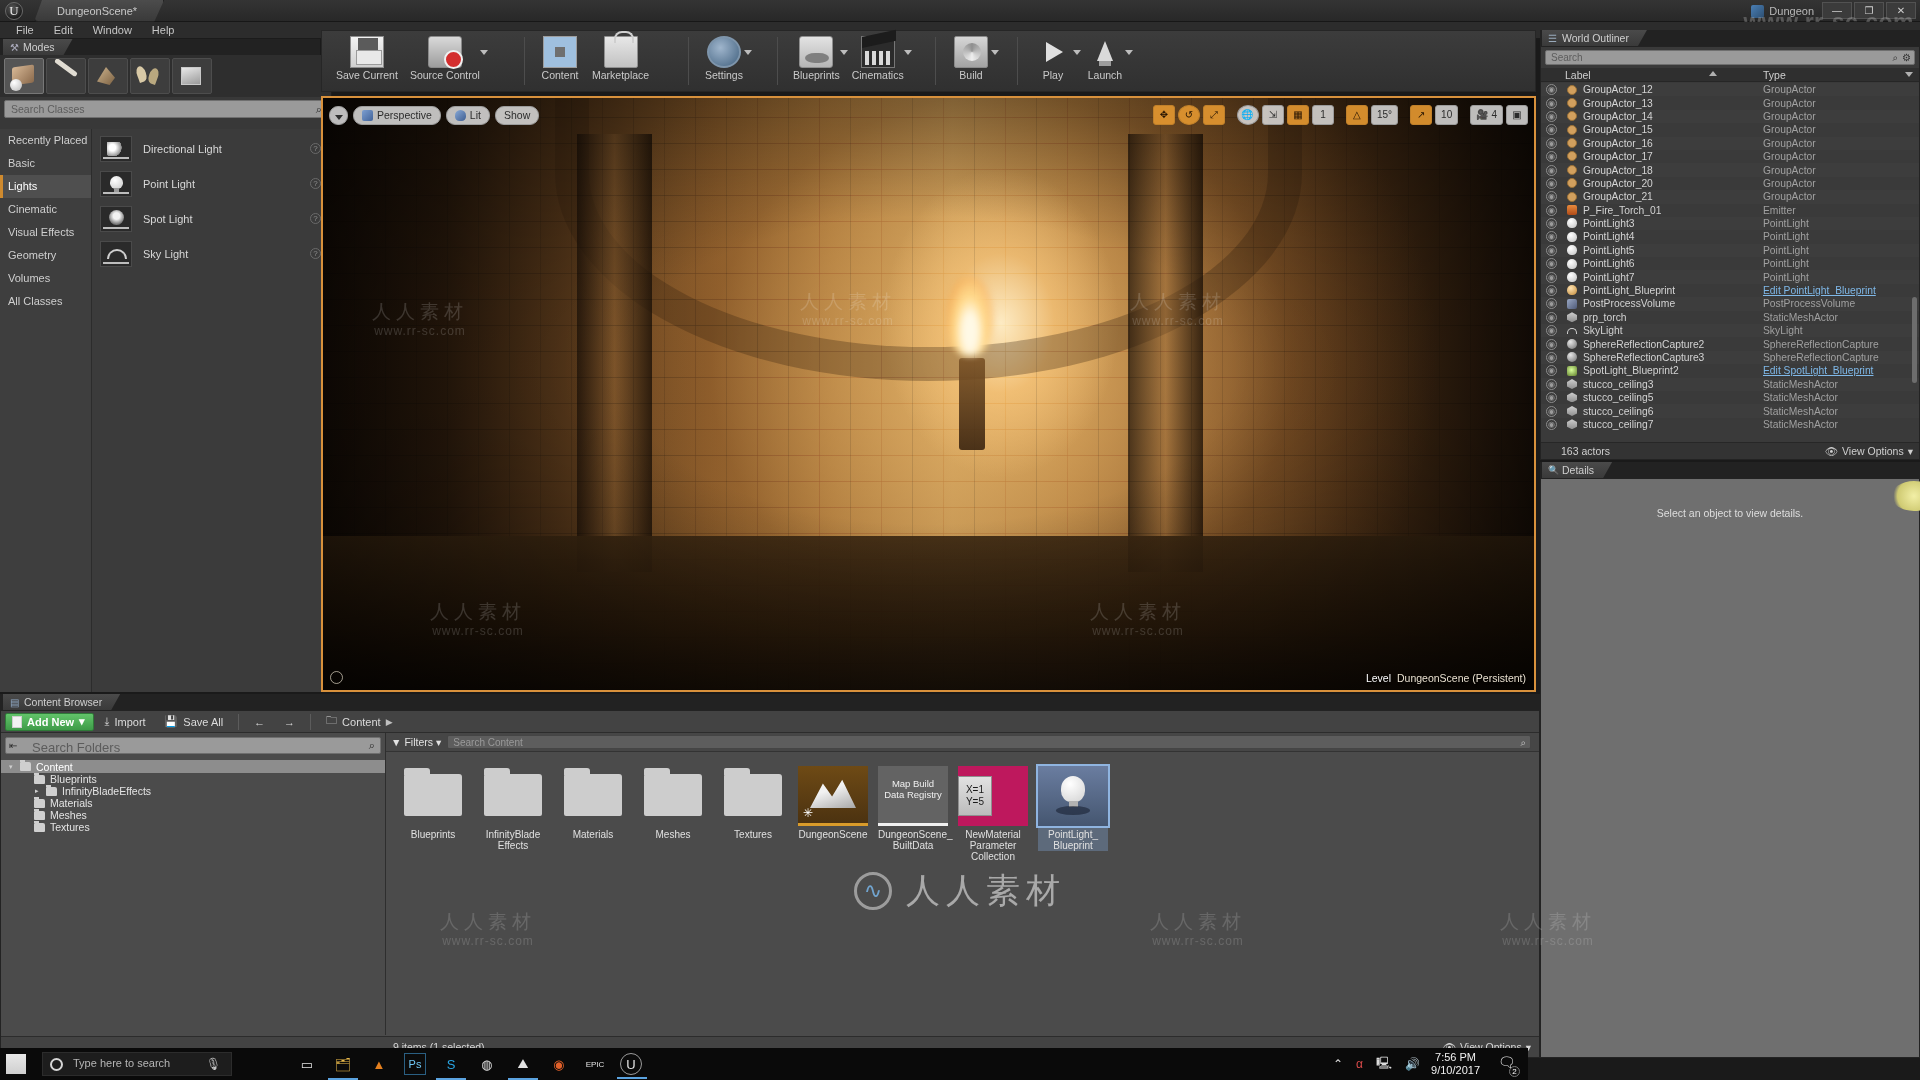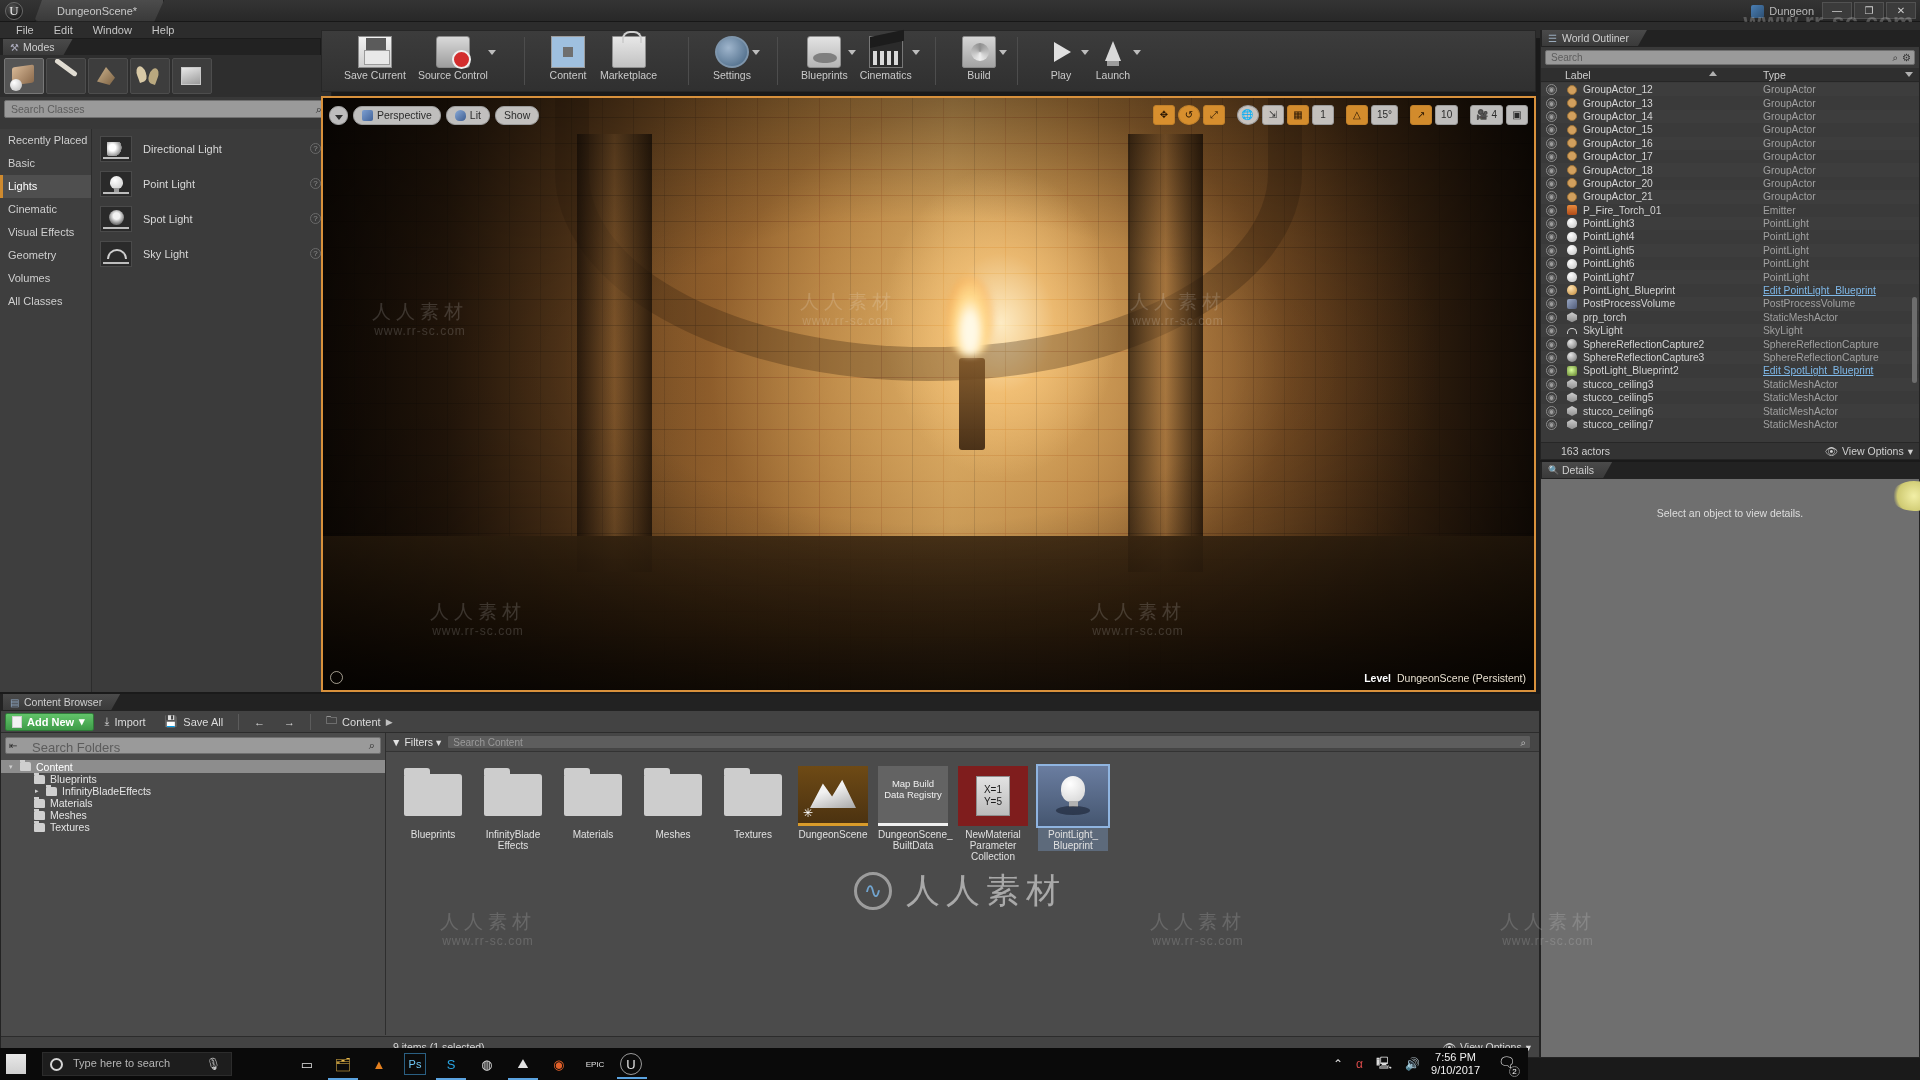--- a/index.html
+++ b/index.html
@@ -83,21 +83,21 @@
   .dirl { position:absolute; left:6px; top:5px; width:18px;height:14px;
      background:radial-gradient(circle at 30% 40%,#fff 0 22%,#8d8d8d 60%,transparent 62%); }
   .spotl { position:absolute; left:8px; top:3px; width:15px;height:15px; border-radius:50%;
      background:radial-gradient(circle at 50% 40%,#f2f2f2 0 28%,#777 70%); }
   .skyl { position:absolute; left:6px; top:7px; width:20px;height:10px; border-radius:10px 10px 0 0;
      border:2px solid #cfcfcf; border-bottom:none; }
 
   
   .toolbar { position:absolute; left:321px; top:30px; width:1215px; height:62px;
      background:linear-gradient(#3c3c3c,#303030); border:1px solid #262626; }
-  .tb-group { position:absolute; top:3px; height:56px; display:flex; align-items:flex-start;margin-left:8px; }
+  .tb-group { position:absolute; top:3px; height:56px; display:flex; align-items:flex-start; }
   .tb-item { width:auto; min-width:52px; padding:0 6px; text-align:center; position:relative; }
   .tb-ico { width:34px; height:32px; margin:2px auto 1px; position:relative; }
   .tb-lbl { font-size:10.5px; color:#cacaca; white-space:nowrap; }
   .tb-caret { position:absolute; right:-2px; top:16px; width:0;height:0;
      border-left:4px solid transparent;border-right:4px solid transparent;border-top:5px solid #bdbdbd; }
   .tb-sep { position:absolute; top:6px; width:1px; height:48px; background:#4d4d4d; }
   .ico-floppy { background:linear-gradient(#f2f2f2,#cfcfcf); border:1px solid #8c8c8c; }
   .ico-floppy::before { content:""; position:absolute; left:7px; top:1px; width:20px;height:12px; background:#5b5b5b; }
   .ico-floppy::after { content:""; position:absolute; left:5px; bottom:2px; width:24px;height:13px; background:#e9e9e9; border:1px solid #9b9b9b; }
   .ico-src { background:linear-gradient(#d9d9d9,#9d9d9d); border-radius:3px; border:1px solid #8a8a8a; }
@@ -175,21 +175,21 @@
 
   .vp-tools-right { position:absolute; right:6px; top:6px; height:22px; display:flex; align-items:center; gap:3px; }
   .vt { height:20px; min-width:22px; padding:0 5px; border-radius:3px; background:rgba(228,228,228,.82);
      border:1px solid #9b9b9b; font-size:10px; line-height:18px; color:#2b2b2b; text-align:center; position:relative; }
   .vt.on { background:rgba(226,150,48,.92); border-color:#c0802a; color:#241302; }
   .vt.circ { border-radius:50%; width:22px; padding:0; }
   .vt-sep { width:6px; }
 
   .vp-status { position:absolute; right:8px; bottom:6px; font-size:10.5px; color:#e9e0cf;
      text-shadow:0 1px 2px rgba(0,0,0,.9); }
-  .vp-status b { color:#fff; font-weight:bold; margin-right:6px; }
+  .vp-status b { color:#fff; font-weight:normal; margin-right:6px; }
   .vp-corner { position:absolute; left:7px; bottom:6px; width:13px;height:13px; border-radius:50%;
      border:1px solid rgba(240,230,210,.65); }
 
   
   .wo-tab { position:absolute; left:1540px; top:30px; width:380px; height:16px; background:#222; }
   .wo-tab .tabbtn { position:absolute; left:2px; top:0; height:16px; padding:0 18px 0 20px;
      background:linear-gradient(#4a4a4a,#3a3a3a); font-size:10.5px; line-height:16px; color:#cfcfcf;
      clip-path: polygon(0 0, 100% 0, calc(100% - 9px) 100%, 0 100%); }
   .wo-tab .tabico { position:absolute; left:6px; top:3px; font-size:10px; color:#9ab; line-height:11px; }
   .outliner { position:absolute; left:1540px; top:46px; width:380px; height:414px;
@@ -293,21 +293,21 @@
      background:#cdcdcd; border-radius:2px 3px 0 0; }
   .tile-dungeon { position:absolute; inset:0; background:linear-gradient(#6e4a15,#4a3110); }
   .tile-dungeon .mtn { position:absolute; left:12px; top:12px; width:46px;height:30px;
      background:linear-gradient(160deg,#f2f2f2 40%,#a8a8a8); clip-path:polygon(0 100%,28% 18%,48% 62%,70% 6%,100% 100%); }
   .tile-dungeon .ub { position:absolute; left:0; right:0; bottom:0; height:3px; background:#d99b2a; }
   .tile-dungeon .star { position:absolute; left:5px; bottom:6px; font-size:12px; color:#fff; }
   .tile-mbd { position:absolute; inset:0; background:#636363; }
   .tile-mbd .txt { position:absolute; left:0; right:0; top:12px; text-align:center; font-size:9.5px;
      line-height:11px; color:#efefef; }
   .tile-mbd .ub { position:absolute; left:0; right:0; bottom:0; height:3px; background:#f0f0f0; }
-  .tile-mpc { position:absolute; inset:0; background:#7f1d1d; display:flex; align-items:center; justify-content:center; }
+  .tile-mpc { position:absolute; inset:0; background:#be185d; display:flex; align-items:center; justify-content:flex-start; }
   .tile-mpc .card { width:34px;height:40px; background:linear-gradient(#e2e2e2,#bcbcbc); border:1px solid #8f8f8f;
      font-size:10px; color:#1b1b1b; display:flex; flex-direction:column; align-items:center; justify-content:center; line-height:12px; }
   .tile-pl { position:absolute; inset:0; background:linear-gradient(#6a7da0,#455670); }
   .tile-pl .b { position:absolute; left:23px; top:10px; width:24px;height:26px; border-radius:50% 50% 42% 42%;
      background:radial-gradient(circle at 38% 30%,#fff,#d2d2d2); }
   .tile-pl .b::after { content:""; position:absolute; left:8px; top:25px; width:9px;height:6px; background:#b2b2b2; }
   .tile-pl .sh { position:absolute; left:18px; top:40px; width:34px;height:9px; border-radius:50%; background:rgba(20,28,44,.55); }
 
   .cb-foot { position:absolute; left:0; right:0; bottom:0; height:21px; background:#434343;
      border-top:1px solid #2c2c2c; font-size:10.5px; line-height:21px; }

